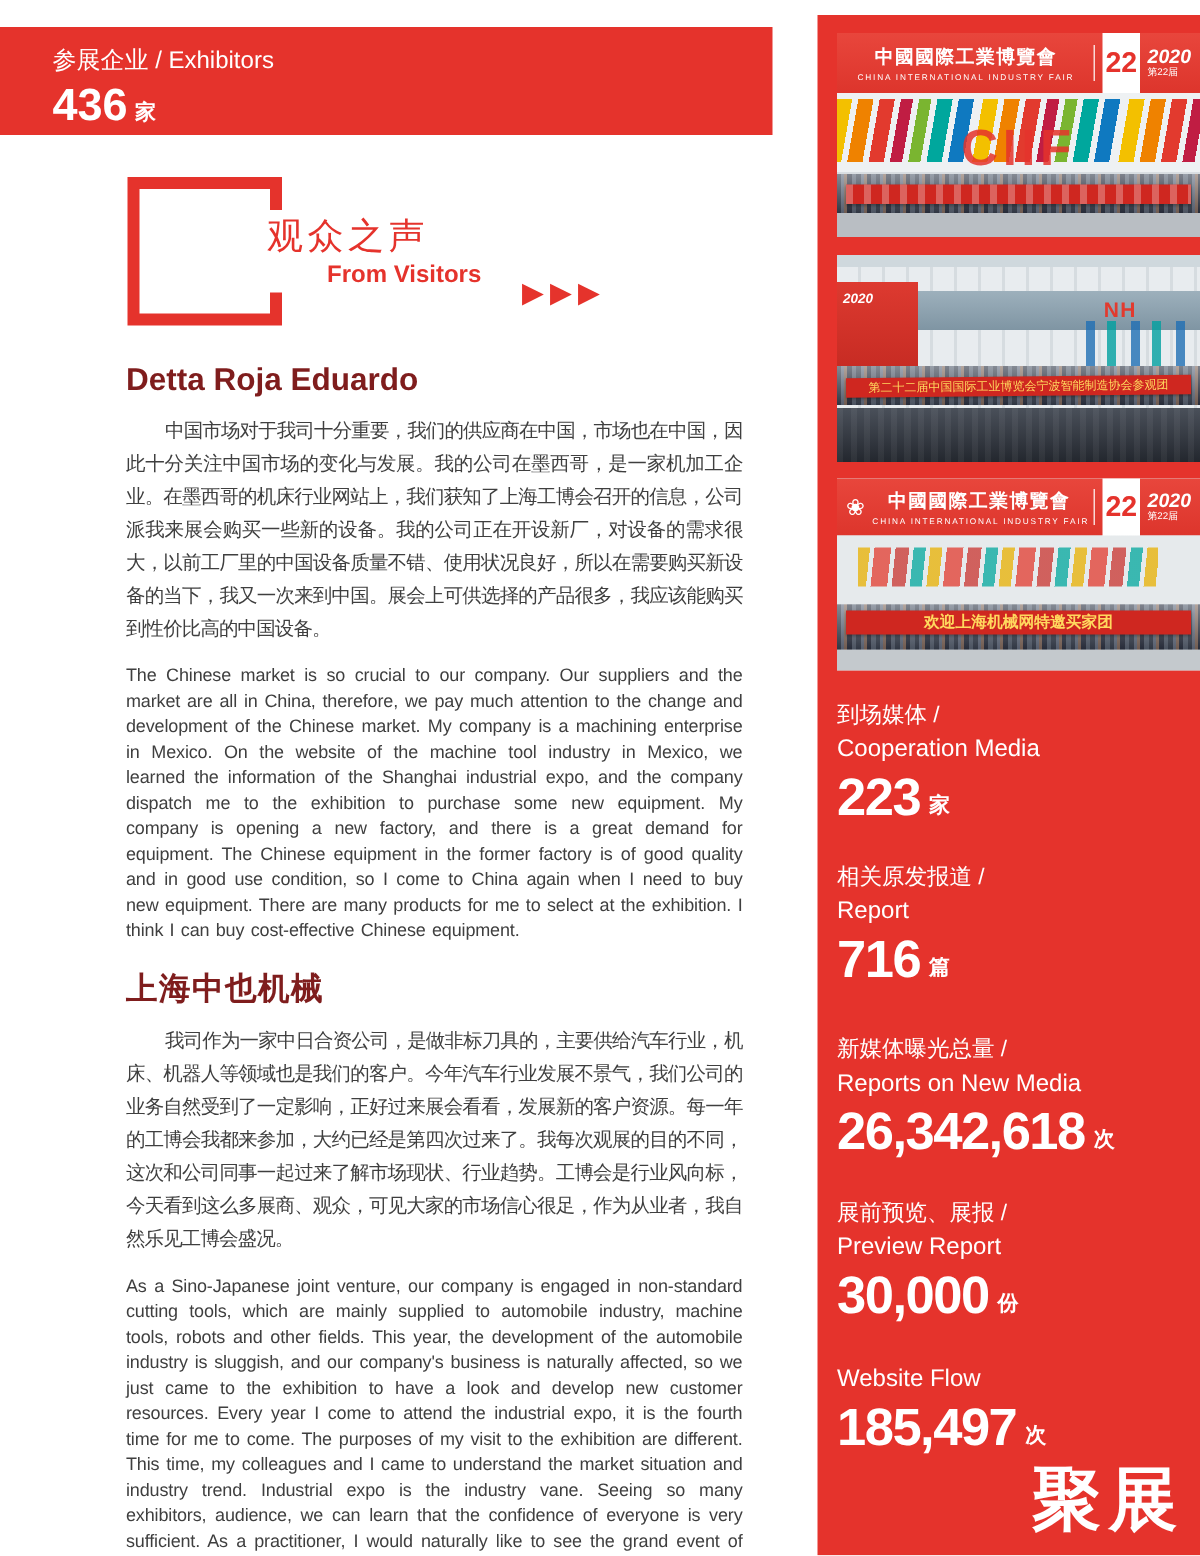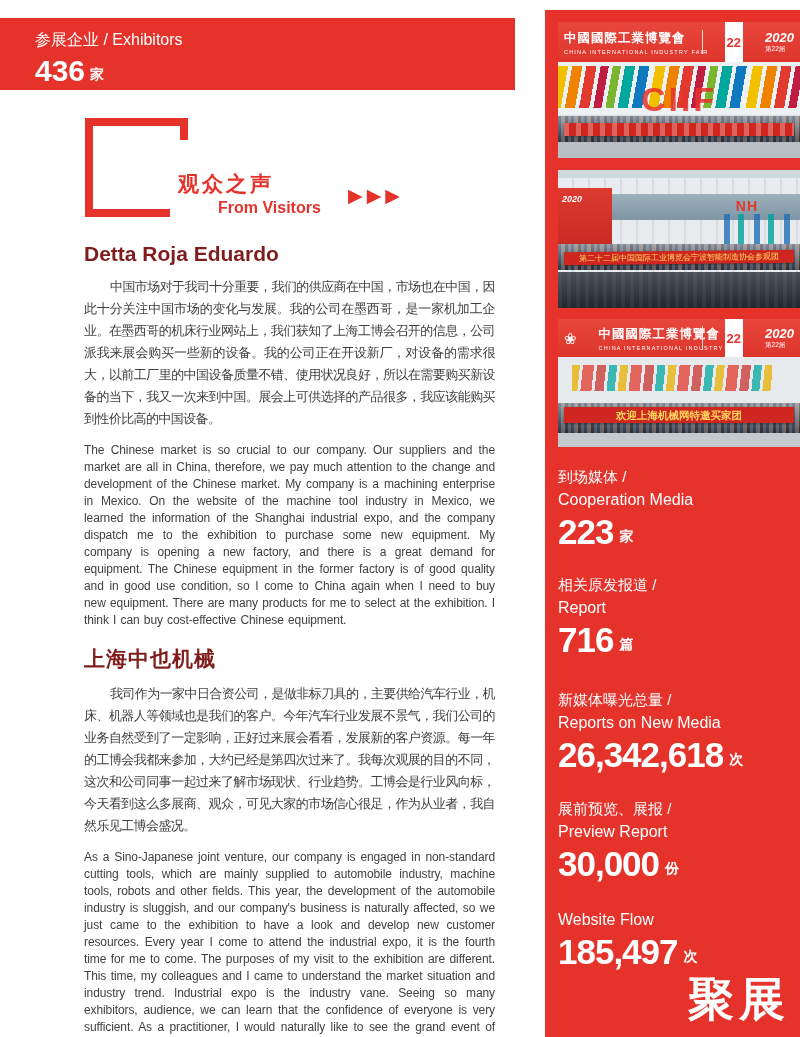--- a/index.html
+++ b/index.html
@@ -18,47 +18,47 @@
   .banner-stat.left{left:35px;}
   .banner-stat.right{left:311px;}
   .banner-label{font-size:16px;margin-bottom:5px;}
   .banner-valrow{display:flex;align-items:flex-end;}
   .banner-value{font-size:30px;font-weight:bold;line-height:1;}
   .banner-unit{font-size:14px;font-weight:bold;margin-left:5px;padding-bottom:2px;}
 
   
   .square-frame{position:absolute;left:85px;top:118px;width:103px;height:99px;border:8px solid var(--red);z-index:1;}
   .title-block{position:absolute;left:170px;top:140px;z-index:2;background:#fff;padding:4px 8px 2px 8px;}
-  .title-cn{font-size:21px;font-weight:bold;color:var(--red);letter-spacing:3px;line-height:1.15;margin-top:28px;}
+  .title-cn{font-size:24px;font-weight:normal;color:var(--red);letter-spacing:3px;line-height:1.15;}
   .title-en{font-size:16px;font-weight:bold;color:var(--red);margin-top:3px;margin-left:40px;}
   .arrows{position:absolute;left:348px;top:184px;z-index:2;color:var(--red);font-size:19px;letter-spacing:1px;display:flex;gap:3px;}
 
   
   .content{position:absolute;left:84px;top:242px;width:411px;color:var(--ink);}
   .t-name{font-size:21px;font-weight:bold;color:#7f1d1d;margin:0 0 10px 0;}
   .t-name.cjk{letter-spacing:1px;}
   p.cn{font-size:13px;line-height:22px;letter-spacing:-0.6px;text-align:justify;text-indent:2em;margin:0 0 12px 0;}
   p.en{font-size:12px;line-height:17px;letter-spacing:-0.1px;text-align:justify;margin:0 0 16px 0;word-spacing:1px;}
   .t-sec2{margin-top:14px;}
 
   
   .sidebar{position:absolute;left:545px;top:10px;width:255px;height:1027px;background:var(--red);color:#fff;}
   .photo{position:absolute;left:13px;width:242px;overflow:hidden;background:#e3e7ea;}
   .photo1{top:12px;height:136px;}
   .photo2{top:160px;height:138px;}
   .photo3{top:309px;height:128px;}
 
-  .ph-header{height:40px;background:linear-gradient(#e8463c,#dd352c);display:flex;align-items:center;padding:0 6px;gap:22px;}
+  .ph-header{height:40px;background:linear-gradient(#e8463c,#dd352c);display:flex;align-items:center;padding:0 6px;gap:5px;}
   .ph-header.small{height:38px;}
   .ph-flower{font-size:15px;line-height:1;color:#fff;}
   .ph-titles{flex:1;min-width:0;text-align:center;}
   .ph-title-cn{font-size:12.5px;font-weight:bold;letter-spacing:1px;white-space:nowrap;}
   .ph-title-en{font-size:5.5px;letter-spacing:1.2px;white-space:nowrap;margin-top:2px;}
   .ph-divider{width:1px;height:24px;background:rgba(255,255,255,.8);}
-  .ph-badge{background:#fff;color:var(--red);font-weight:bold;font-size:13px;line-height:1;padding:19px 2px;border-radius:2px;}
+  .ph-badge{background:#fff;color:var(--red);font-weight:bold;font-size:19px;line-height:1;padding:19px 2px;border-radius:2px;}
   .ph-yearblock{line-height:1;}
   .ph-year{font-size:13px;font-weight:bold;font-style:italic;}
   .ph-edition{font-size:6.5px;margin-top:2px;}
 
   .ph-scene{position:relative;width:100%;}
   .scene1{height:96px;background:linear-gradient(#eef1f3 0 55%,#d9dee2 55% 82%,#b9bec3 82%);}
   .flags{position:absolute;left:0;top:4px;width:100%;height:42px;
     background:repeating-linear-gradient(100deg,
       #f3c000 0 10px, rgba(0,0,0,0) 10px 14px,
       #ef8200 14px 24px, rgba(0,0,0,0) 24px 28px,

